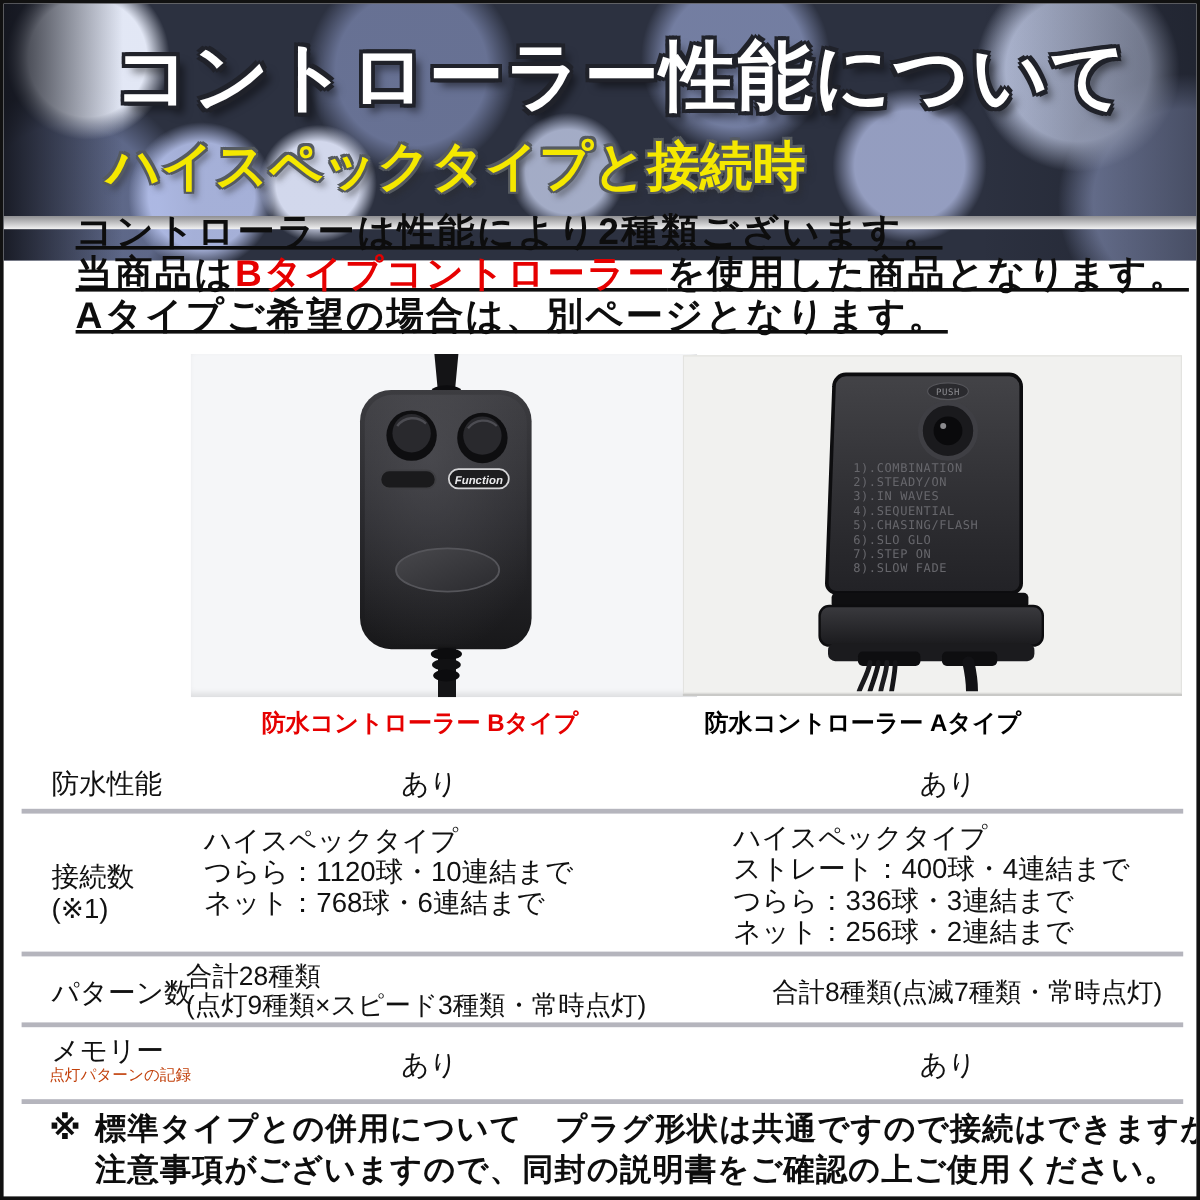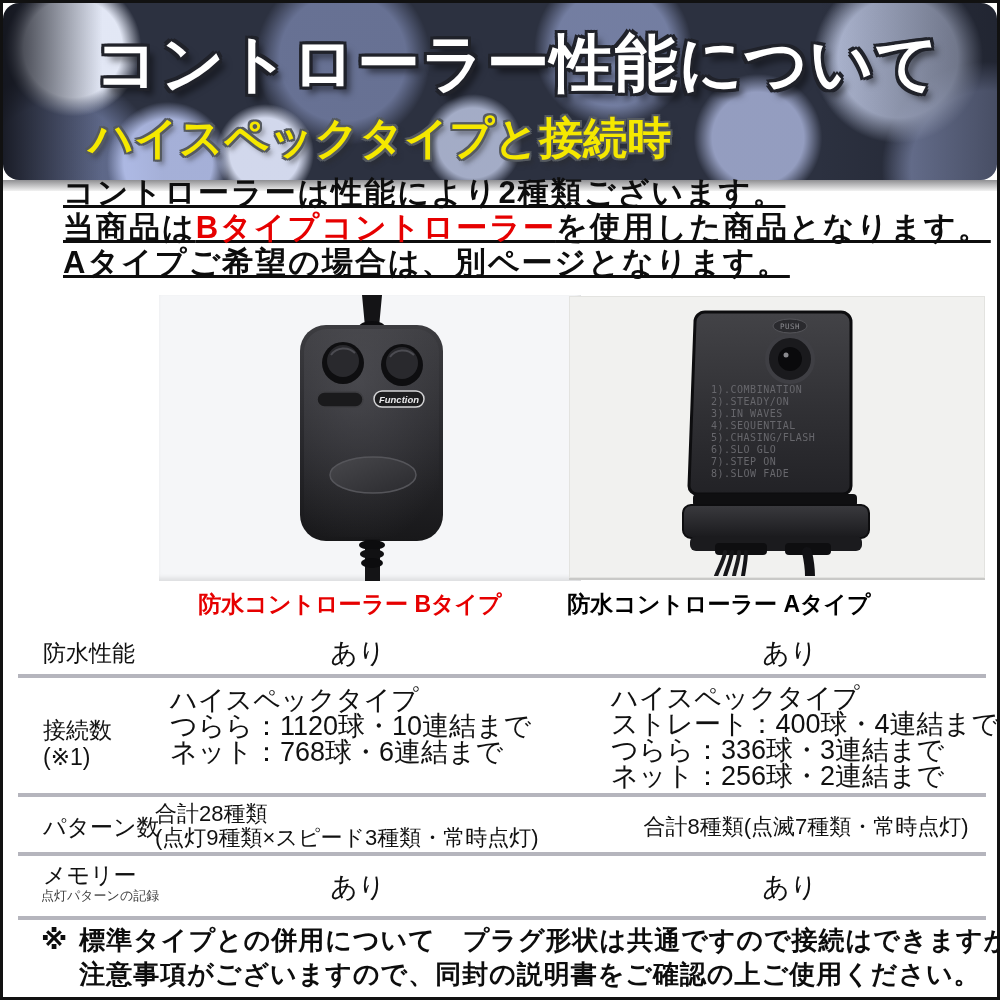--- a/index.html
+++ b/index.html
@@ -3,36 +3,35 @@
 <meta charset="utf-8">
 <style>
   html,body{margin:0;padding:0;background:#e8e8e8;}
   .page{
     position:relative;width:1000px;height:1000px;box-sizing:border-box;
     border:3px solid #111;background:#fff;overflow:hidden;
     font-family:"Liberation Sans","DejaVu Sans",sans-serif;
   }
   
   .hero{
-    position:absolute;left:0;top:0;width:994px;height:177px;overflow:hidden;
+    position:absolute;left:0;top:0;width:994px;height:214px;overflow:hidden;
     background-color:#2c3140;
     background-image:
       linear-gradient(90deg, rgba(18,20,28,.9), rgba(18,20,28,0) 10%),
       linear-gradient(270deg, rgba(25,28,38,.55), rgba(25,28,38,0) 18%),
       radial-gradient(circle 95px at 70px 45px, rgba(236,241,255,.95) 52%, rgba(236,241,255,0) 72%),
       radial-gradient(circle 85px at 165px 160px, rgba(186,198,242,.85) 52%, rgba(186,198,242,0) 72%),
       radial-gradient(circle 70px at 262px 150px, rgba(228,234,255,.9) 50%, rgba(228,234,255,0) 70%),
       radial-gradient(circle 115px at 340px 55px, rgba(152,166,216,.55) 55%, rgba(152,166,216,0) 76%),
       radial-gradient(circle 70px at 470px 140px, rgba(214,224,255,.7) 50%, rgba(214,224,255,0) 70%),
       radial-gradient(circle 105px at 610px 45px, rgba(163,177,226,.6) 55%, rgba(163,177,226,0) 75%),
       radial-gradient(circle 88px at 755px 135px, rgba(192,203,246,.7) 52%, rgba(192,203,246,0) 73%),
       radial-gradient(circle 115px at 895px 55px, rgba(211,221,251,.8) 52%, rgba(211,221,251,0) 74%),
       radial-gradient(circle 140px at 985px 165px, rgba(173,187,236,.65) 55%, rgba(173,187,236,0) 76%),
       radial-gradient(circle 135px at 55px 175px, rgba(143,158,208,.5) 55%, rgba(143,158,208,0) 78%);
-    border-radius: 16px;
   }
   .hero-title{
     position:absolute;left:92px;top:18px;margin:0;
     font-size:63px;font-weight:bold;letter-spacing:1px;color:#ffffff;white-space:nowrap;
     text-shadow:
       -3px -3px 0 #20222a, 3px -3px 0 #20222a, -3px 3px 0 #20222a, 3px 3px 0 #20222a,
       0 -3px 0 #20222a, 0 3px 0 #20222a, -3px 0 0 #20222a, 3px 0 0 #20222a,
       6px 7px 7px rgba(0,0,0,.55);
   }
   .hero-subtitle{
@@ -50,28 +49,28 @@
     line-height:35px;letter-spacing:2px;color:#0d0d0d;white-space:nowrap;text-decoration:underline;}
   .intro .hl{color:#e60000;}
   
   .photo-b{position:absolute;left:136px;top:292px;width:422px;height:286px;background:#f5f6f8;
     box-shadow:inset -2px -3px 5px rgba(0,0,0,.10);margin-left:20px;}
   .photo-a{position:absolute;left:566px;top:293px;width:416px;height:282px;background:#f1f1ef;
     border-bottom:2px solid #c9c9c7;box-shadow:inset 0 0 0 1px #e3e3e0;}
   .photo-b svg,.photo-a svg{display:block;}
   .mode-line{font-family:"DejaVu Sans Mono","Liberation Mono",monospace;letter-spacing:.5px;}
   
-  .caption{position:absolute;top:586px;margin:0;font-size:23px;font-weight:bold;
+  .caption{position:absolute;top:586px;margin:0;font-size:20px;font-weight:bold;
     text-align:center;white-space:nowrap;}
   .caption-b{left:136px;width:422px;color:#e60000;}
   .caption-a{left:500px;width:432px;color:#000000;}
   
   .tbl-label{position:absolute;left:40px;font-size:23px;color:#111;white-space:nowrap;line-height:27px;}
-  .tbl-sub{position:absolute;left:38px;font-size:13px;color:#404040;white-space:nowrap;}
-  .cell{position:absolute;font-size:27px;color:#111;white-space:nowrap;line-height:26px;}
+  .tbl-sub{position:absolute;left:38px;font-size:13px;color:#c2410c;white-space:nowrap;}
+  .cell{position:absolute;font-size:23px;color:#111;white-space:nowrap;line-height:26px;}
   .cell-center{text-align:center;}
   .divider{position:absolute;left:15px;width:968px;height:4px;background:#b5b5bd;}
   
   .footer{position:absolute;left:38px;top:920px;display:flex;color:#0d0d0d;}
   .footer-marker{font-size:27px;font-weight:bold;line-height:34px;}
   .footer-lines{margin-left:12px;font-size:26px;font-weight:bold;line-height:34px;
     letter-spacing:1px;white-space:nowrap;}
 </style>
 </head>
 <body>

